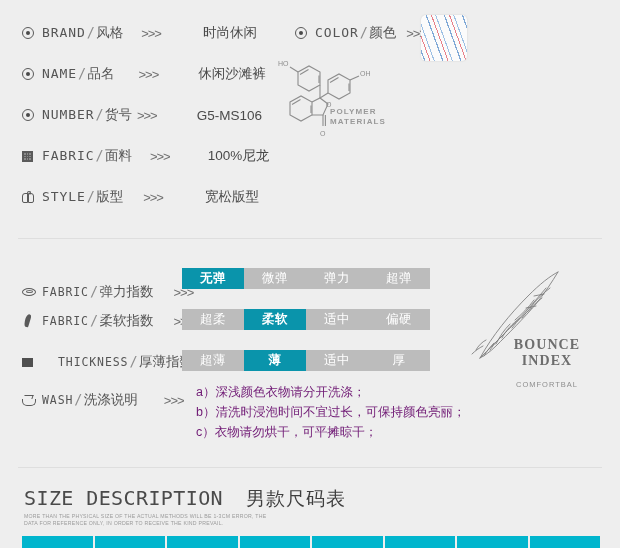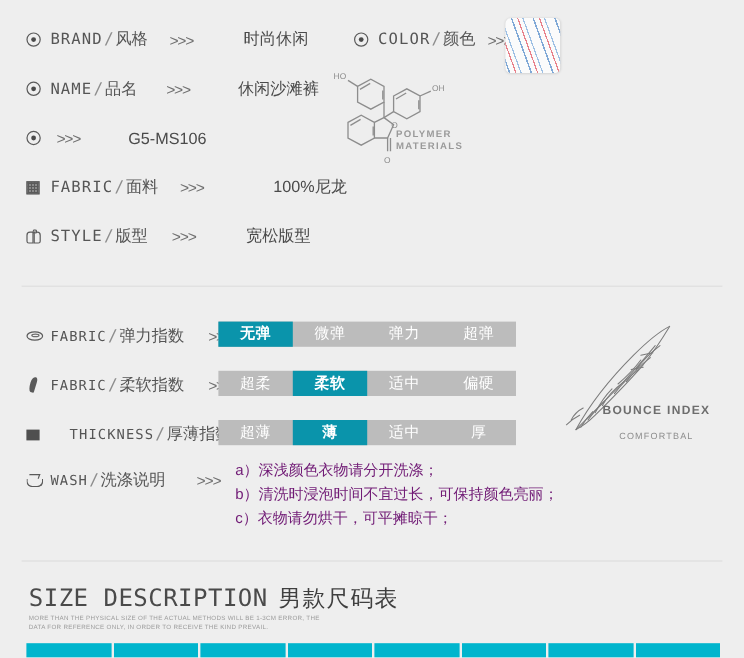--- a/index.html
+++ b/index.html
@@ -89,34 +89,34 @@
        font-size:12.5px;color:#ffffff;letter-spacing:.5px;}
   .seg.on{background:#0a94ab;color:#ffffff;font-weight:bold;}
 
   
   .wash-list{position:absolute;font-size:12.5px;color:#701a75;line-height:20px;}
   .wash-list div{white-space:nowrap;}
 
   
   .feather{position:absolute;}
   .feather-cap{position:absolute;text-align:center;font-family:"Liberation Sans",sans-serif;}
-  .feather-cap .t1{font-size:10px;letter-spacing:1.1px;color:#6d6d6d;font-weight:bold;}
+  .feather-cap .t1{font-size:14px;letter-spacing:1.1px;color:#6d6d6d;font-weight:bold;font-family:Liberation Serif, serif;}
   .feather-cap .t2{font-size:7.5px;letter-spacing:1px;color:#8d8d8d;margin-top:11px;}
 
   
   .chem{position:absolute;}
   .chem-cap{position:absolute;font-family:"Liberation Sans",sans-serif;font-weight:bold;
             font-size:8px;letter-spacing:1.1px;color:#9a9a9a;line-height:10px;}
 
   
   .size-title{position:absolute;display:flex;align-items:baseline;}
   .size-title .en{font-family:"DejaVu Sans Mono","Liberation Mono",monospace;
       font-size:20px;letter-spacing:.4px;color:#4a4a4a;font-weight:normal;}
   .size-title .cn{font-family:"Liberation Sans",sans-serif;font-size:19px;
-      color:#3f3f3f;margin-left:9px;letter-spacing:1px;}
+      color:#3f3f3f;margin-left:23px;letter-spacing:1px;}
   .size-sub{position:absolute;font-size:5.2px;line-height:7px;color:#9b9b9b;
       letter-spacing:.25px;font-family:"Liberation Sans",sans-serif;width:250px;}
 
   
   .size-head{position:absolute;display:flex;gap:2px;}
   .size-head .cell{background:#00b5cd;height:12px;}
 </style>
 </head>
 <body>
 
@@ -141,33 +141,36 @@
       <span class="en">NAME</span><span class="sep">/</span><span class="cn">品名</span>
     </span>
     <span class="arrows" style="margin-left:24px;">&gt;&gt;&gt;</span>
     <span class="val" style="margin-left:40px;">休闲沙滩裤</span>
   </div>
 
   <div class="spec-row" style="left:22px;top:104px;">
     <span class="ico">
         <span class="dot-ico"></span>
       </span>
+    <span class="lbl">
+      <span class="en">NUMBER</span><span class="sep">/</span><span class="cn">货号</span>
+    </span>
     <span class="arrows" style="margin-left:5px;">&gt;&gt;&gt;</span>
     <span class="val" style="margin-left:40px;">G5-MS106</span>
   </div>
 
   <div class="spec-row" style="left:22px;top:145px;">
     <span class="ico">
         <span class="grid-ico"></span>
       </span>
     <span class="lbl">
       <span class="en">FABRIC</span><span class="sep">/</span><span class="cn">面料</span>
     </span>
     <span class="arrows" style="margin-left:18px;">&gt;&gt;&gt;</span>
-    <span class="val" style="margin-left:58px;">100%尼龙</span>
+    <span class="val" style="margin-left:38px;">100%尼龙</span>
   </div>
 
   <div class="spec-row" style="left:22px;top:186px;">
     <span class="ico">
       <span class="style-ico">
           <i></i>
           <i></i>
           <i></i>
         </span>
     </span>
@@ -224,21 +227,21 @@
       <text x="44" y="78" font-family="Liberation Sans, sans-serif" font-size="7" fill="#8d8d8d">O</text>
     </svg>
   </div>
   <div class="chem-cap" style="left:330px;top:107px;">
     <div>POLYMER</div>
     <div>MATERIALS</div>
   </div>
 
   <div class="divider" style="left:18px;top:238px;width:584px;"></div>
 
-  <div class="spec-row" style="left:22px;top:269px;">
+  <div class="spec-row" style="left:22px;top:281px;">
     <span class="ico">
         <span class="ring-ico"></span>
       </span>
     <span class="lbl">
       <span class="en" style="font-size:11.5px;">FABRIC</span><span class="sep">/</span><span class="cn">弹力指数</span>
     </span>
     <span class="arrows" style="margin-left:20px;">&gt;&gt;&gt;</span>
   </div>
   <div class="bar" style="left:182px;top:268px;">
     <span class="seg on">无弹</span>

